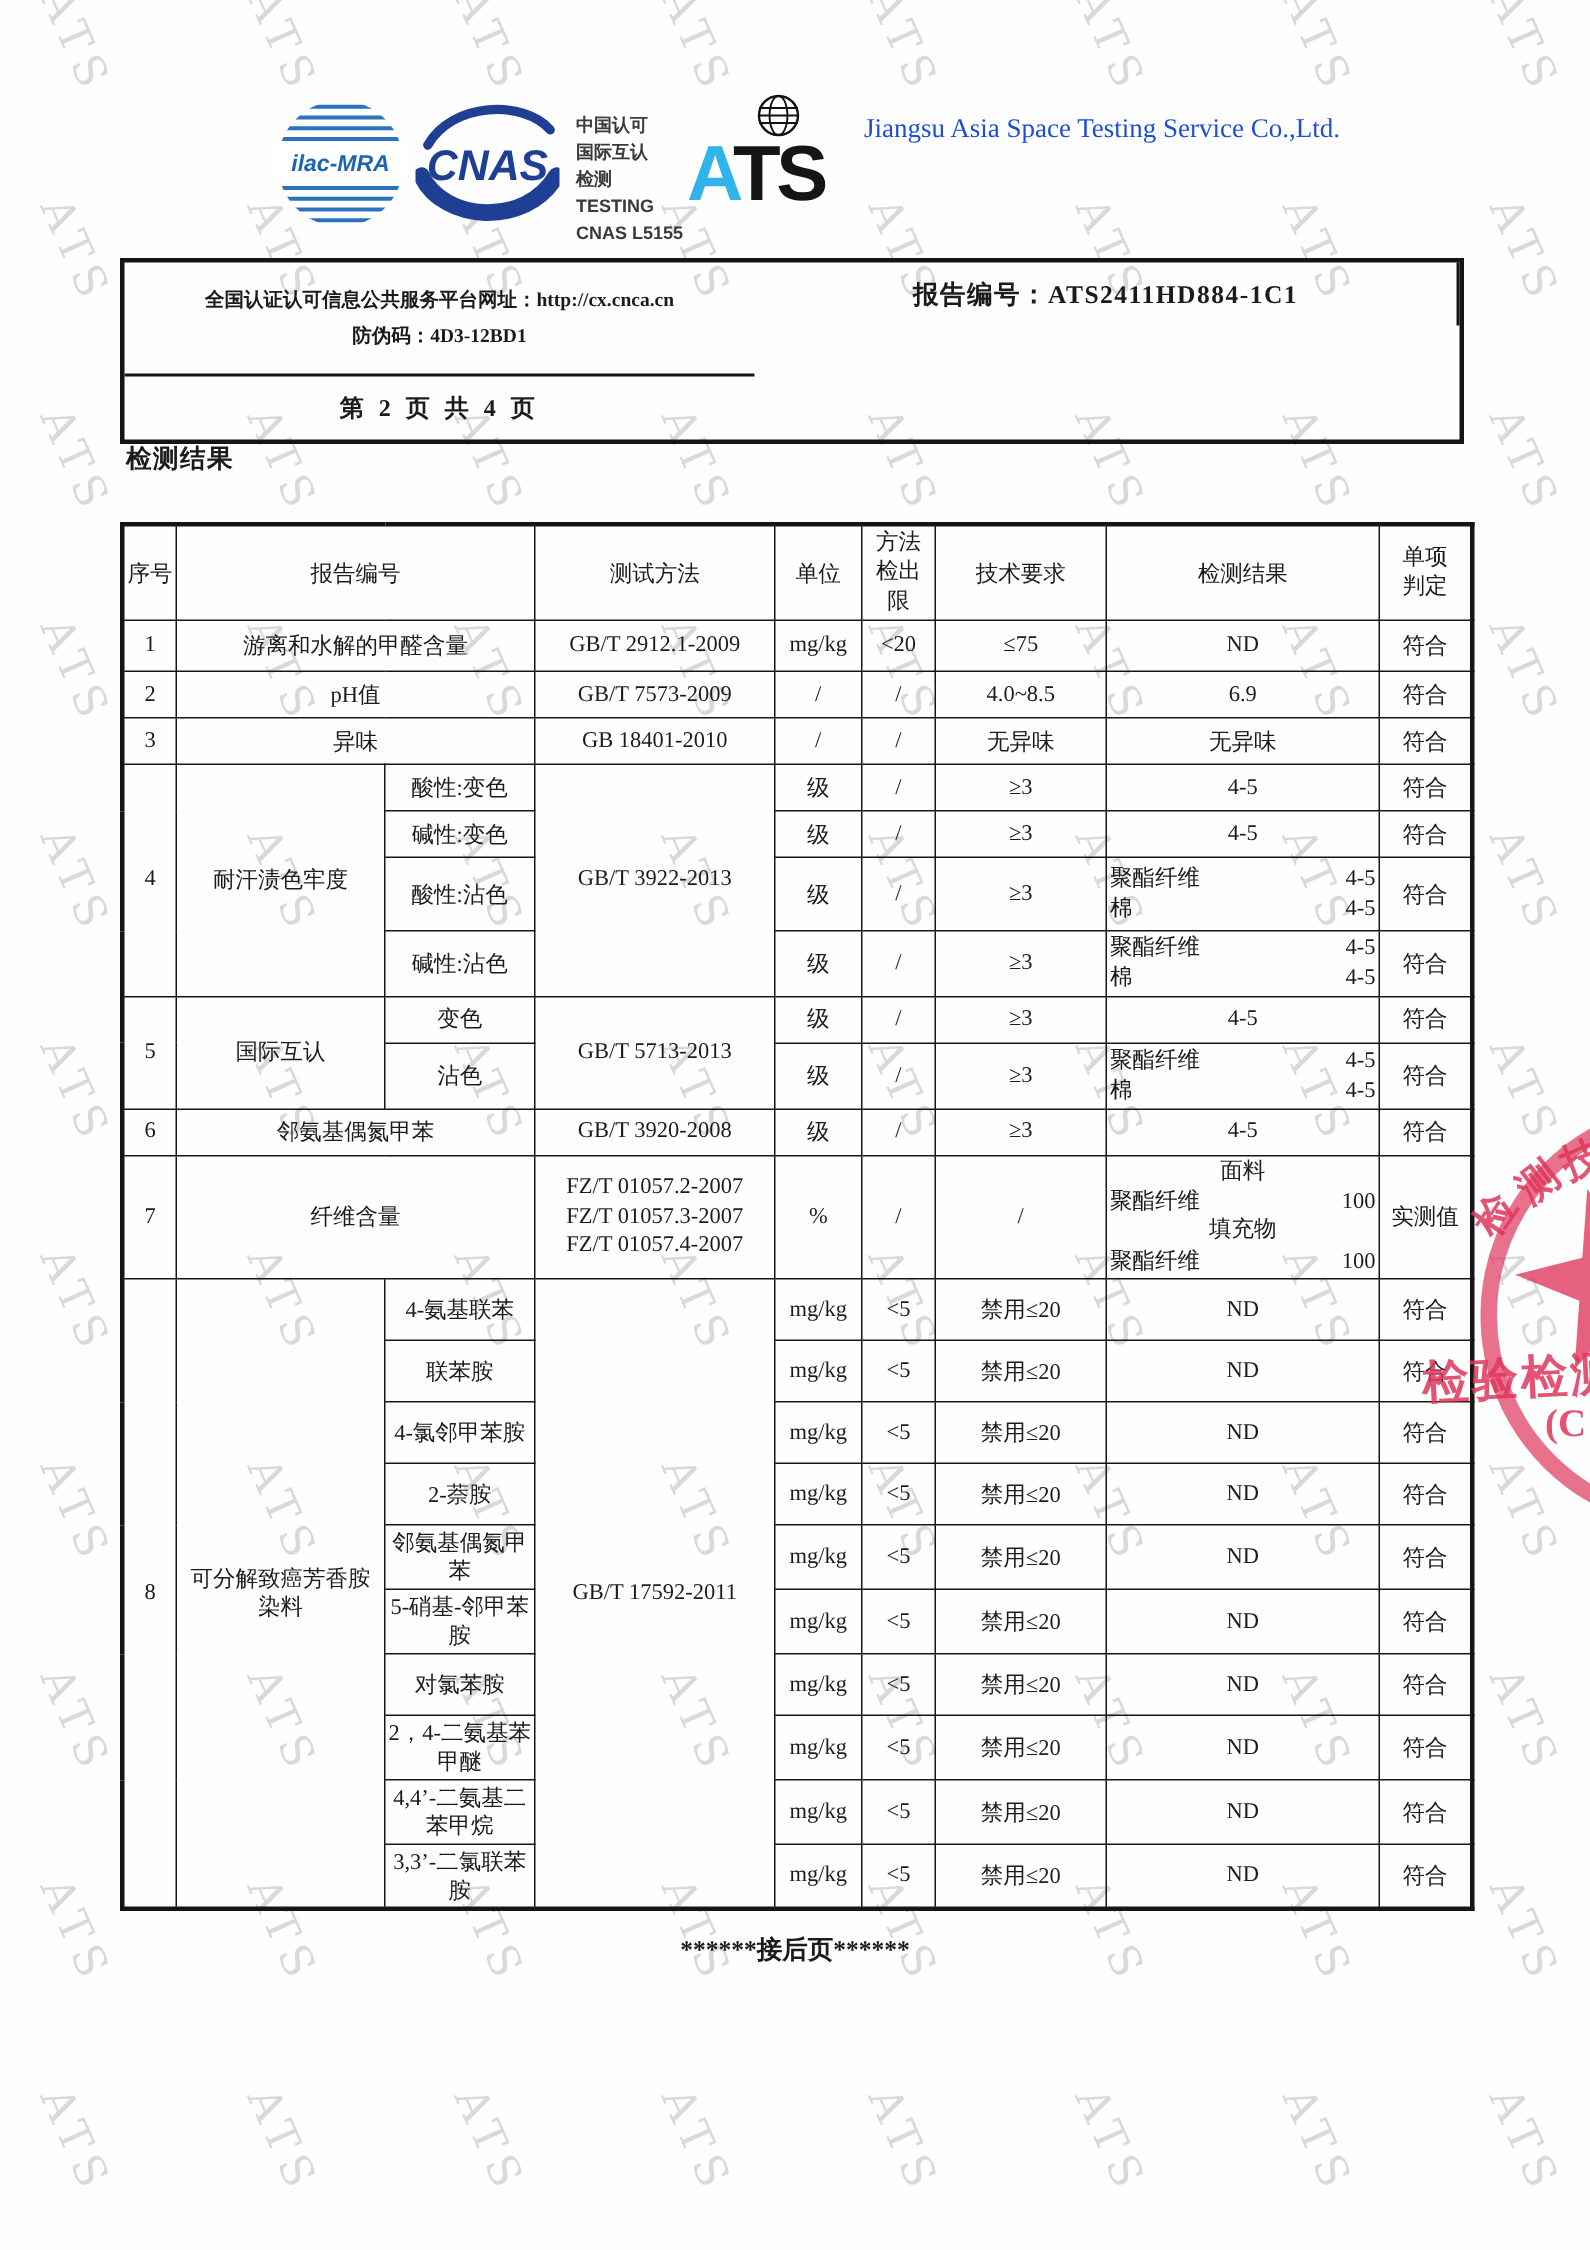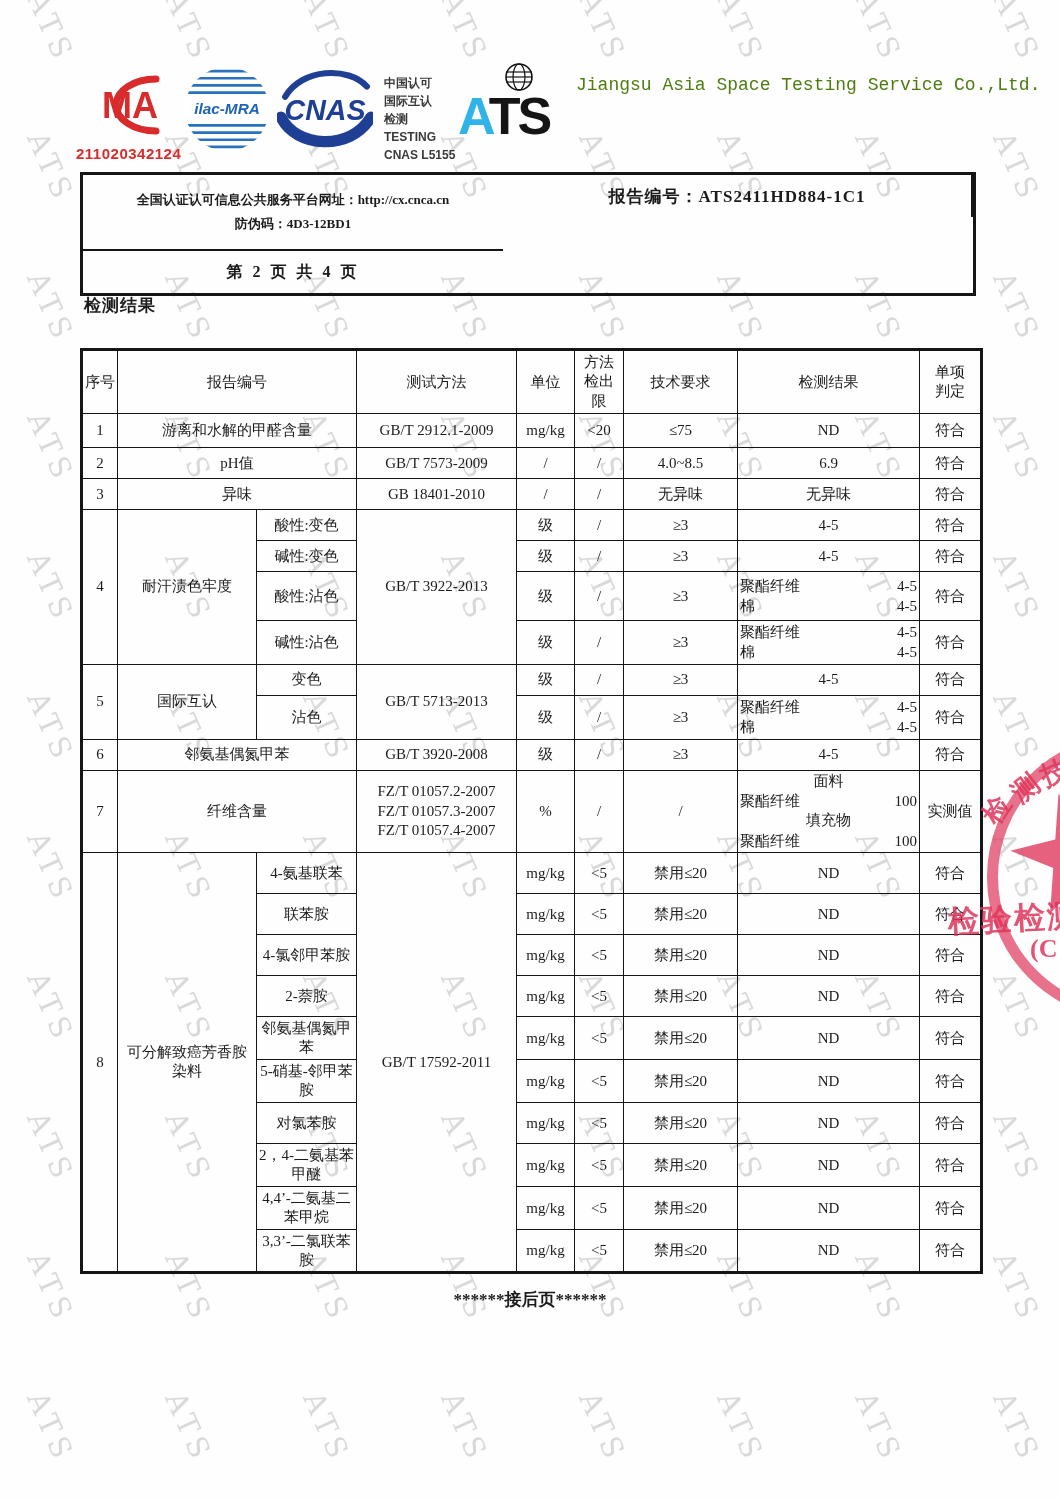--- a/index.html
+++ b/index.html
@@ -19,21 +19,21 @@
   .accred{left:384px;top:74px;font-family:Liberation Sans, sans-serif;font-weight:bold;
           color:#3a3a3a;font-size:12px;line-height:1.5;}
   .ats{left:458px;top:62px;width:112px;height:92px;}
   .ats-globe{position:absolute;left:46px;top:0;}
   .ats-letters{position:absolute;left:0;top:28px;font-family:"Liberation Sans",sans-serif;
                font-weight:bold;font-size:52px;letter-spacing:-3px;line-height:1;white-space:nowrap;}
   .ats-a{color:#2fb3e8;} .ats-ts{color:#151515;}
   .company{left:576px;top:70px;}
   .company-cn{font-family:"Liberation Sans",sans-serif;font-size:31px;font-weight:bold;
               color:#323232;white-space:nowrap;}
-  .company-en{font-family:Liberation Mono, monospace;font-size:18px;color:#4d7c0f;
+  .company-en{font-family:Liberation Serif, serif;font-size:18px;color:#1d4ed8;
               margin-top:5px;white-space:nowrap;}
   
   .rbox{left:80px;top:172px;width:890px;border:3px solid #151515;display:grid;
         grid-template-columns:420px 1fr;}
   .rb-title{border-right:2px solid #151515;border-bottom:2px solid #151515;height:74px;
             display:flex;align-items:center;justify-content:center;font-size:28px;
             font-weight:bold;letter-spacing:10px;}
   .rb-info{border-bottom:2px solid #151515;height:74px;display:flex;flex-direction:column;
            justify-content:center;text-align:center;font-size:13px;font-weight:bold;line-height:1.85;}
   .rb-no{border-right:2px solid #151515;height:42px;display:flex;align-items:center;
@@ -157,27 +157,20 @@
       <span class="wm" style="left: 14px; top: 1410px;">ATS</span>
       <span class="wm" style="left: 152px; top: 1410px;">ATS</span>
       <span class="wm" style="left: 290px; top: 1410px;">ATS</span>
       <span class="wm" style="left: 428px; top: 1410px;">ATS</span>
       <span class="wm" style="left: 566px; top: 1410px;">ATS</span>
       <span class="wm" style="left: 704px; top: 1410px;">ATS</span>
       <span class="wm" style="left: 842px; top: 1410px;">ATS</span>
       <span class="wm" style="left: 980px; top: 1410px;">ATS</span>
     </div>
 
-  <div class="abs cma">
-    <svg width="100" height="70" viewBox="0 0 96 70">
-      <path d="M76,9 A40,26 0 1 0 76,61" stroke="#d92b2b" stroke-width="7" fill="none" stroke-linecap="round"></path>
-      <text x="50" y="48" text-anchor="middle" font-family="Liberation Sans, sans-serif" font-size="36" font-weight="bold" fill="#d92b2b">MA</text>
-    </svg>
-    <div class="cma-num">211020342124</div>
-  </div>
 
   <div class="abs ilac">
     <svg width="86" height="86" viewBox="0 0 84 84">
       <defs>
           <clipPath id="ilacClip">
             <circle cx="42" cy="42" r="41"></circle>
           </clipPath>
         </defs>
       <g clip-path="url(#ilacClip)" stroke="#2a72bd" stroke-width="2.6">
         <line x1="0" y1="5" x2="84" y2="5"></line>

